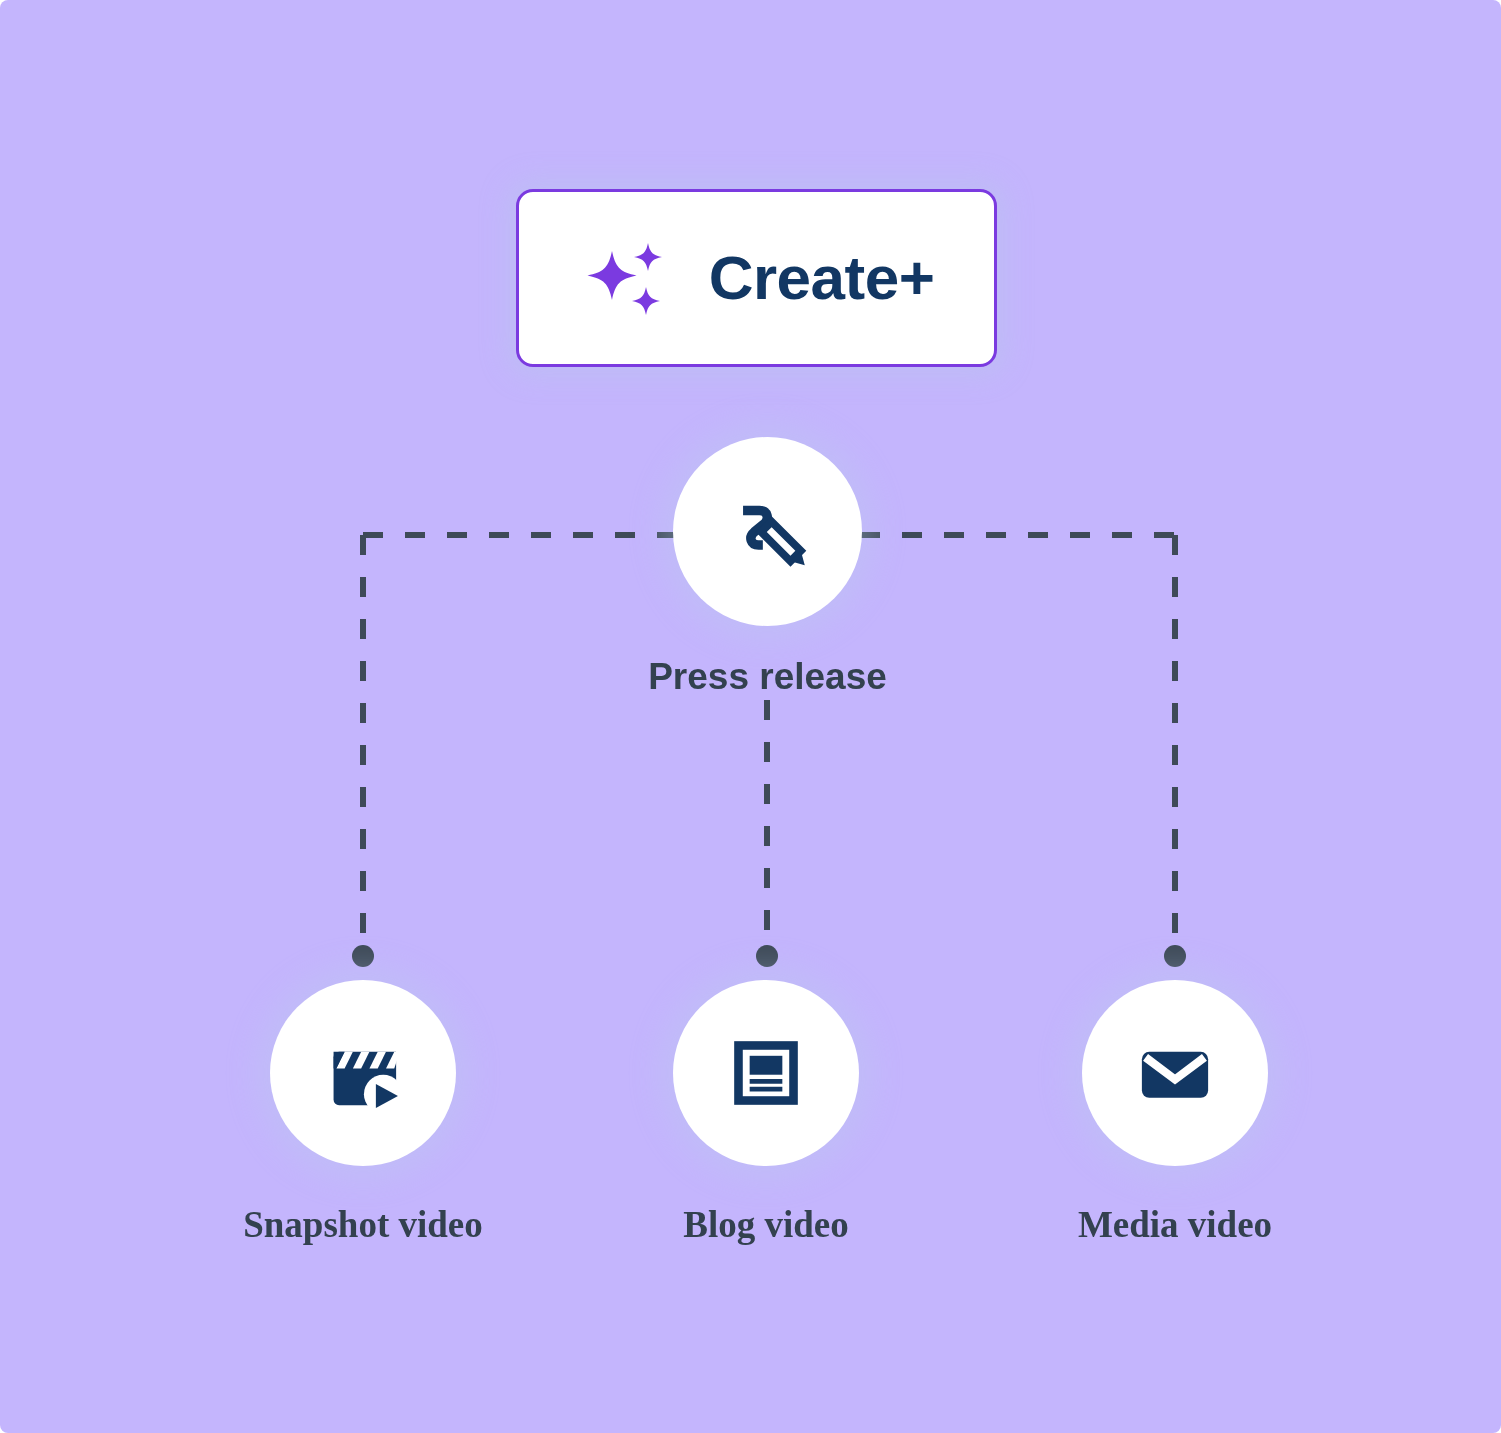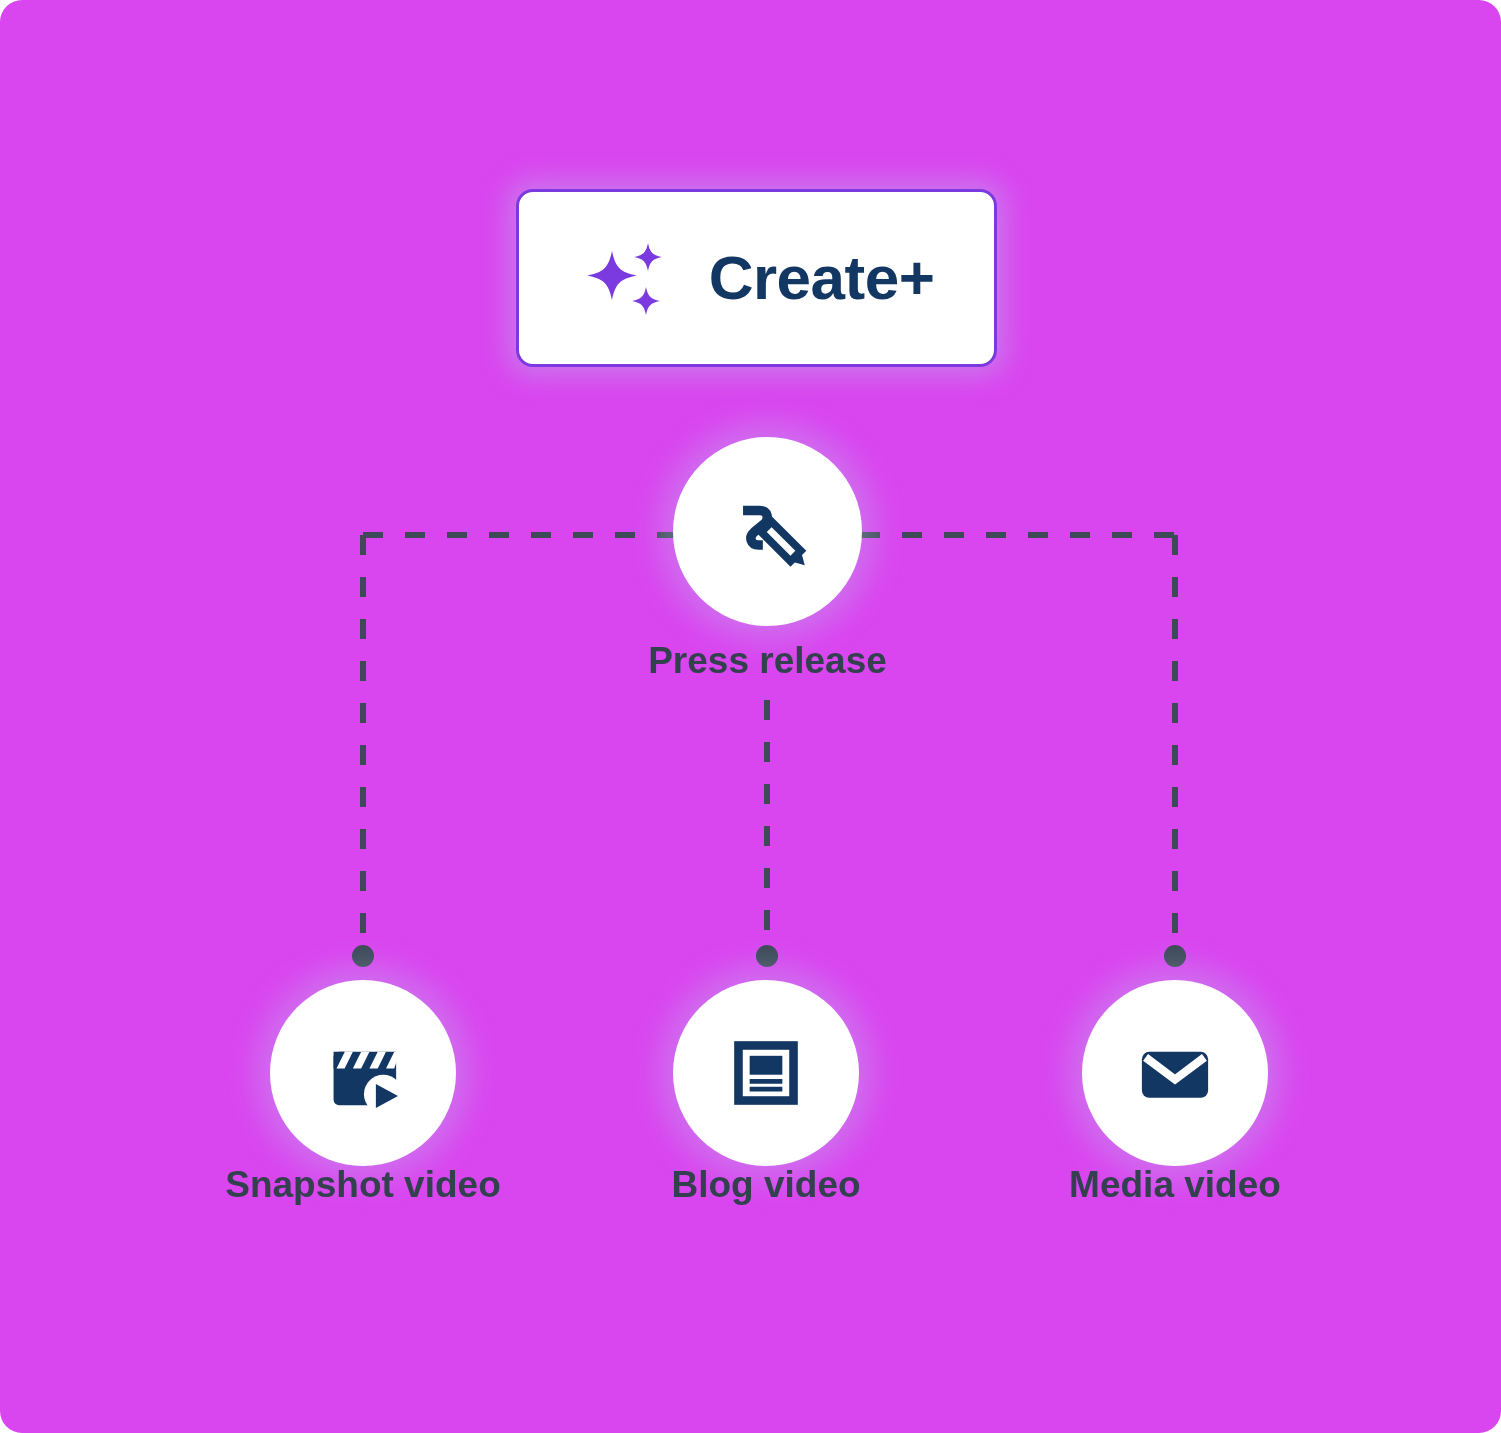--- a/index.html
+++ b/index.html
@@ -11,22 +11,22 @@
     width: 1501px;
     height: 1433px;
     font-family: "Liberation Sans", sans-serif;
     overflow: hidden;
   }
 
   #canvas {
     position: relative;
     width: 1501px;
     height: 1433px;
-    background: #d946ef;
-    border-radius: 22px;
+    background: #c4b5fd;
+    border-radius: 8px;
     overflow: hidden;
   }
 
   
   #create-button {
     position: absolute;
     left: 516px;
     top: 189px;
     width: 481px;
     height: 178px;
@@ -94,29 +94,31 @@
   #node-press-release {
     left: 531px;
     top: 437px;
     width: 473px;
   }
   #node-press-release .node-circle {
     width: 189px;
     height: 189px;
   }
   #node-press-release .node-label {
-    margin-top: 16px;
+    margin-top: 32px;
   }
 
   
   .node-bottom .node-circle {
     width: 186px;
     height: 186px;
   }
   .node-bottom .node-label {
+    margin-top: 40px;
+    font-family: Liberation Serif, serif;
   }
   #node-snapshot-video { left: 130px;  top: 980px; width: 466px; }
   #node-blog-post      { left: 533px;  top: 980px; width: 466px; }
   #node-media-pitch    { left: 942px;  top: 980px; width: 466px; }
 
   .icon-svg { display: block; }
 </style>
 </head>
 <body>
 

